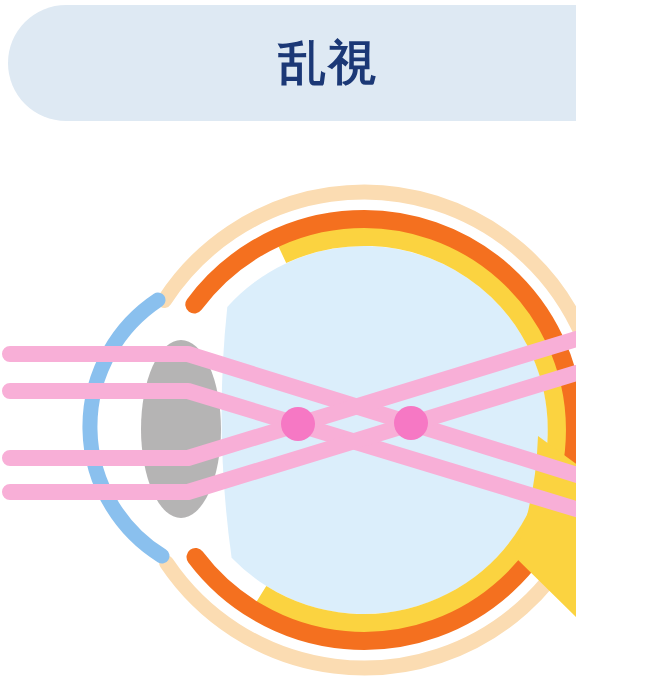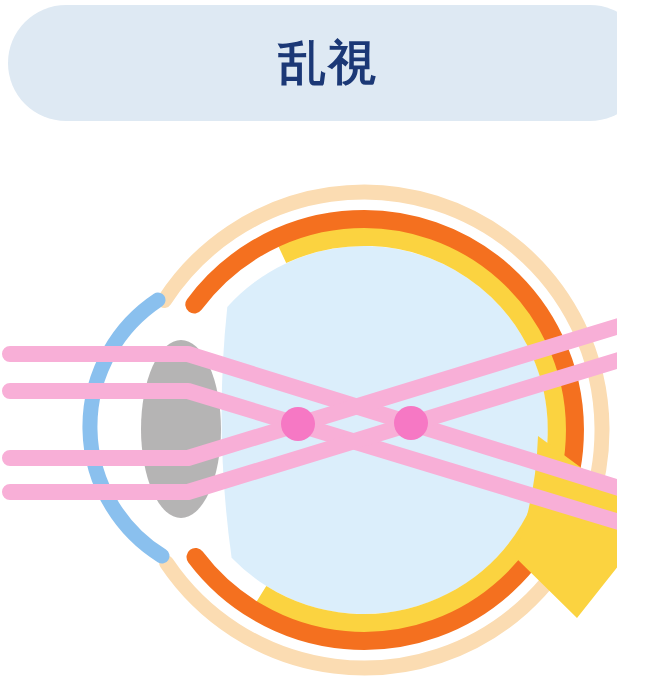--- a/index.html
+++ b/index.html
@@ -7,21 +7,20 @@
     padding: 0;
     background: #ffffff;
     font-family: "Liberation Sans", "DejaVu Sans", sans-serif;
   }
   .stage {
     position: relative;
     width: 576px;
     height: 690px;
     overflow: hidden;
     background: #ffffff;
-    padding-left: 41px;
   }
   .banner {
     position: absolute;
     left: 8px;
     top: 5px;
     width: 640px;
     height: 116px;
     border-radius: 58px;
     display: flex;
     align-items: center;

